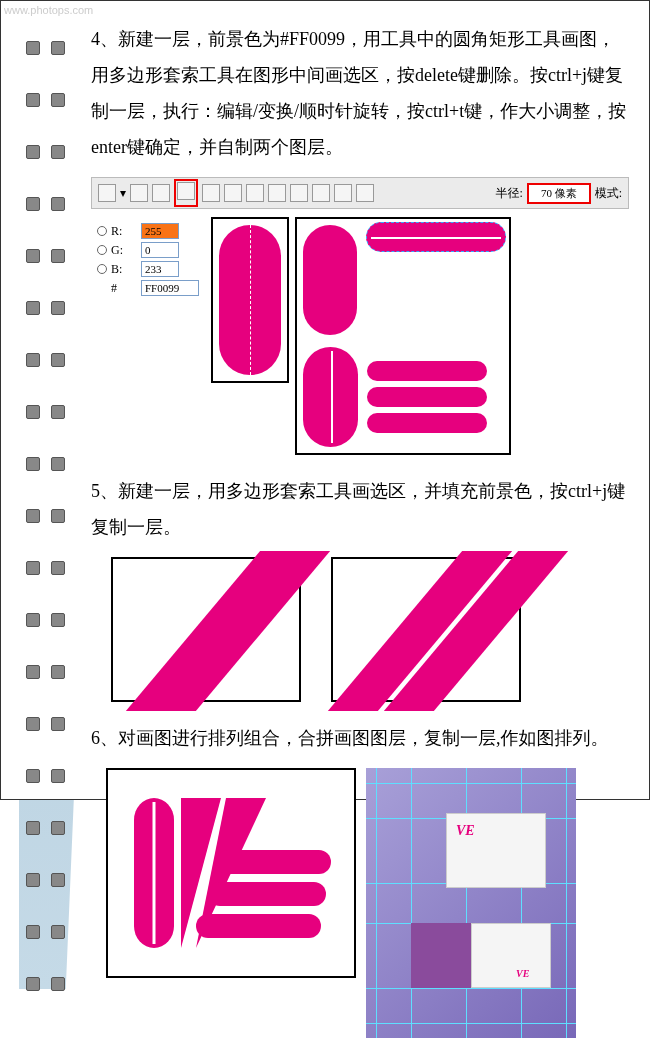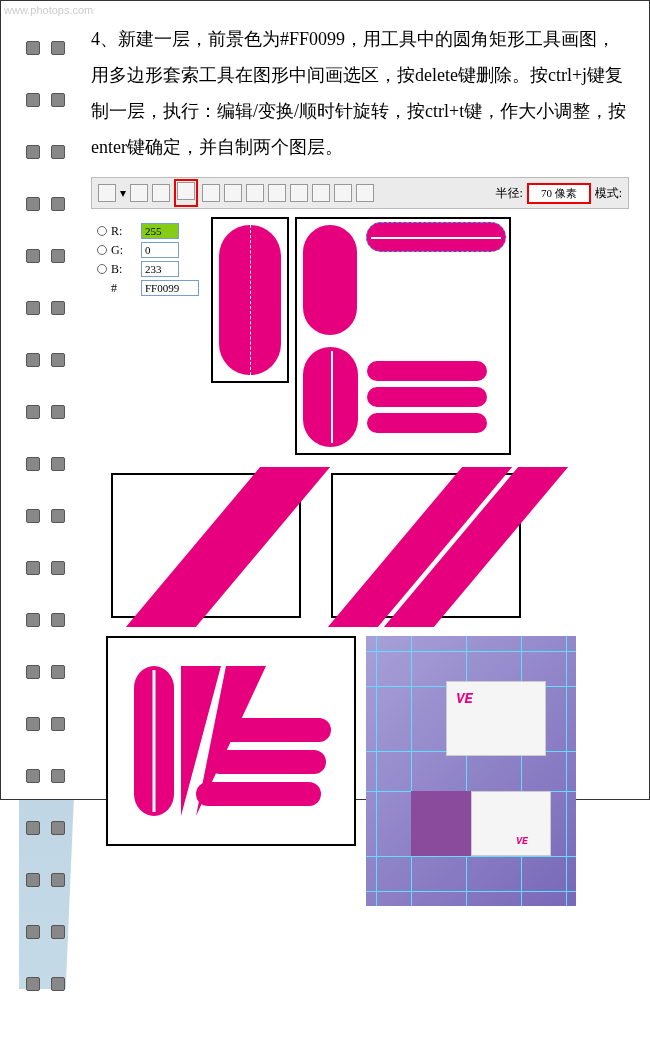--- a/index.html
+++ b/index.html
@@ -28,21 +28,21 @@
   .pill-v { width: 62px; height: 150px; background: #E6007E; border-radius: 40px; margin: 6px; position: relative; }
   .pill-v.dashed::after { content: ""; position: absolute; left: 50%; top: 0; bottom: 0; border-left: 1.5px dashed #fff; }
   .pill-h { width: 140px; height: 30px; background: #E6007E; border-radius: 18px; margin: 3px; }
   .pill-h.slit { position: relative; }
   .pill-h.slit::after { content: ""; position: absolute; left: 4px; right: 4px; top: 50%; border-top: 2px solid #fff; }
   .pill-small { width: 55px; height: 100px; background: #E6007E; border-radius: 30px; margin: 6px; position: relative; }
   .pill-small::after { content: ""; position: absolute; top: 4px; bottom: 4px; left: 50%; border-left: 2px solid #fff; }
   .slash-box { border: 2px solid #000; width: 190px; height: 145px; background: #fff; position: relative; padding: 10px; }
   .slash { position: absolute; width: 70px; height: 160px; background: #E6007E; transform: skewX(-40deg); top: -8px; }
   .logo-box { border: 2px solid #000; width: 250px; height: 210px; background: #fff; padding: 18px; display: flex; align-items: center; justify-content: center; }
-  .final-box { width: 210px; height: 270px; background: linear-gradient(135deg, #a8a0d8, #7868b8); position: relative; font-family: Liberation Mono, monospace; }
+  .final-box { width: 210px; height: 270px; background: linear-gradient(135deg, #a8a0d8, #7868b8); position: relative; }
   .guide-v { position: absolute; top: 0; bottom: 0; border-left: 1px solid #5edfff; }
   .guide-h { position: absolute; left: 0; right: 0; border-top: 1px solid #5edfff; }
   .white-box { position: absolute; background: #f5f5f5; border: 1px solid #ccc; }
   .purple-box { position: absolute; background: #8a4b9c; }
   .mini-logo { position: absolute; color: #E6007E; font-weight: bold; font-size: 14px; font-style: italic; }
   .step5-boxes { display: flex; gap: 30px; margin-left: 20px; margin-bottom: 18px; }
   .step6-row { display: flex; gap: 10px; margin-left: 15px; align-items: flex-start; }
   .section4-illus { display: flex; align-items: flex-start; gap: 6px; margin-bottom: 18px; }
 </style>
 </head>
@@ -98,21 +98,21 @@
         <span class="radius-val">70 像素</span>
         <span>模式:</span>
       </div>
     </div>
 
     <div class="section4-illus">
       <div class="rgb-panel">
         <div class="rgb-row">
           <span class="radio"></span>
           <label>R:</label>
-          <span class="val" style="background:#84cc16">255</span>
+          <span class="val" style="background:#f97316">255</span>
         </div>
         <div class="rgb-row">
           <span class="radio"></span>
           <label>G:</label>
           <span class="val">0</span>
         </div>
         <div class="rgb-row">
           <span class="radio"></span>
           <label>B:</label>
           <span class="val">233</span>
@@ -137,30 +137,32 @@
           <div class="pill-small"></div>
           <div style="display:flex;flex-direction:column;justify-content:center;">
             <div class="pill-h" style="height:20px;width:120px"></div>
             <div class="pill-h" style="height:20px;width:120px"></div>
             <div class="pill-h" style="height:20px;width:120px"></div>
           </div>
         </div>
       </div>
     </div>
 
+    <p class="instruction">5、新建一层，用多边形套索工具画选区，并填充前景色，按ctrl+j键复制一层。</p>
     <div class="step5-boxes">
       <div class="slash-box">
         <div class="slash" style="left:80px"></div>
       </div>
       <div class="slash-box">
         <div class="slash" style="left:62px;width:50px"></div>
         <div class="slash" style="left:118px;width:50px"></div>
       </div>
     </div>
 
+    <p class="instruction">6、对画图进行排列组合，合拼画图图层，复制一层,作如图排列。</p>
     <div class="step6-row">
       <div class="logo-box">
         <svg width="210" height="170" viewBox="0 0 210 170">
           <rect x="8" y="10" width="40" height="150" rx="22" fill="#E6007E"></rect>
           <line x1="28" y1="14" x2="28" y2="156" stroke="#fff" stroke-width="3"></line>
           <polygon points="55,10 95,10 55,160" fill="#E6007E"></polygon>
           <polygon points="100,10 140,10 70,160" fill="#E6007E"></polygon>
           <rect x="90" y="62" width="115" height="24" rx="12" fill="#E6007E"></rect>
           <rect x="82" y="94" width="118" height="24" rx="12" fill="#E6007E"></rect>
           <rect x="70" y="126" width="125" height="24" rx="12" fill="#E6007E"></rect>

